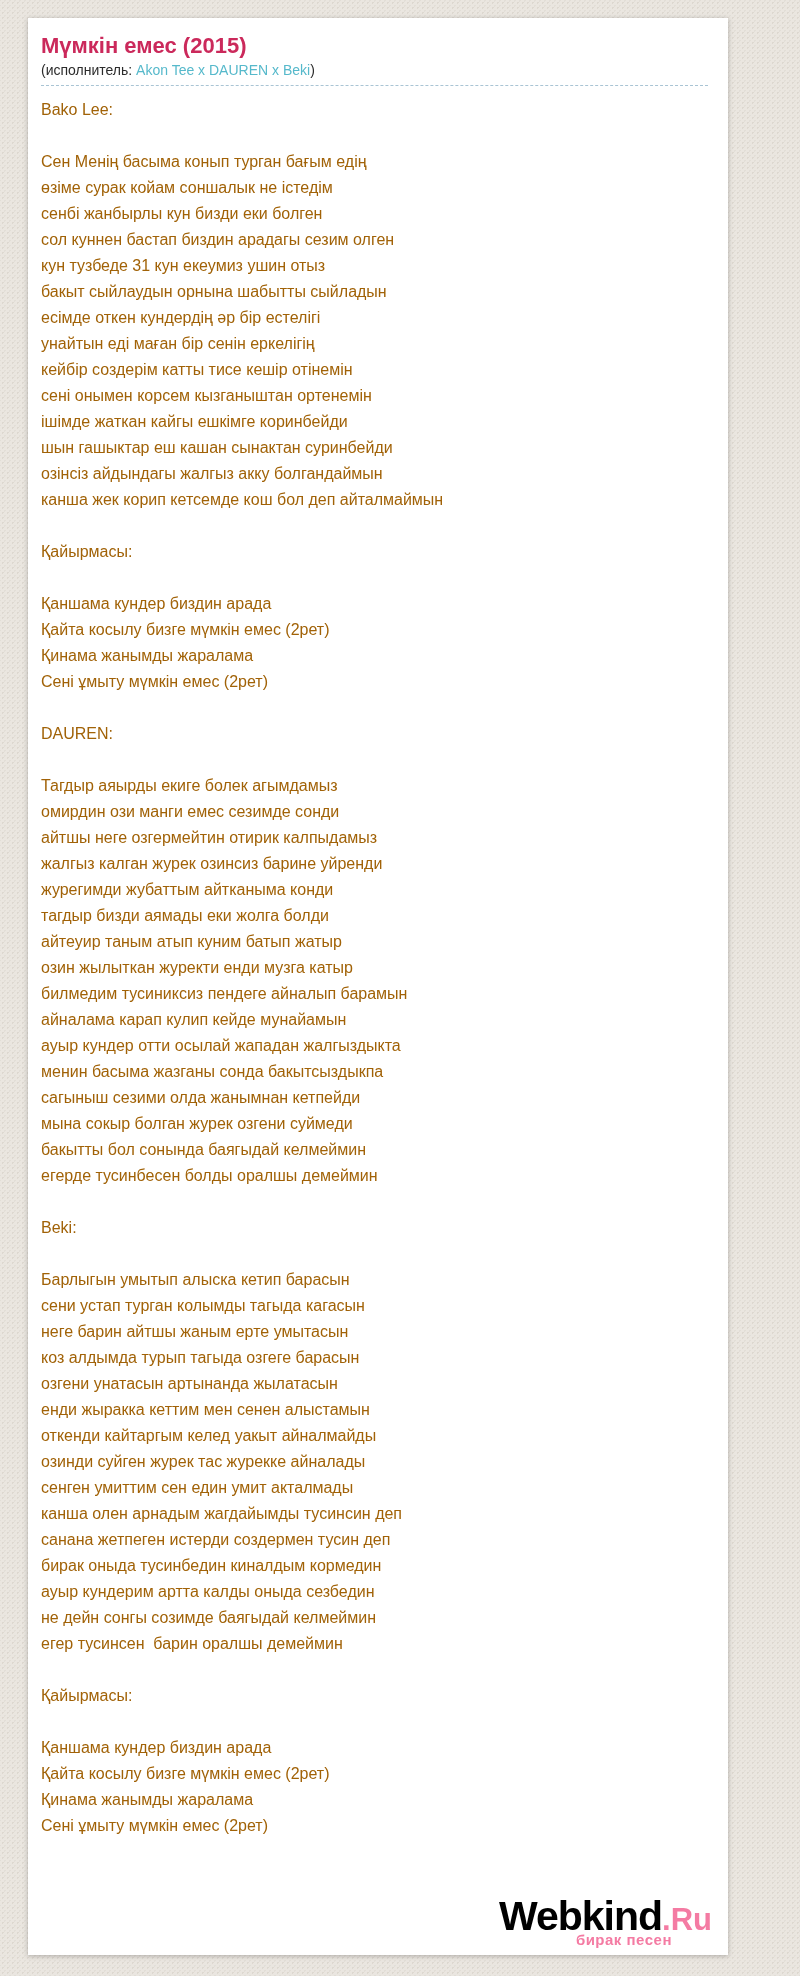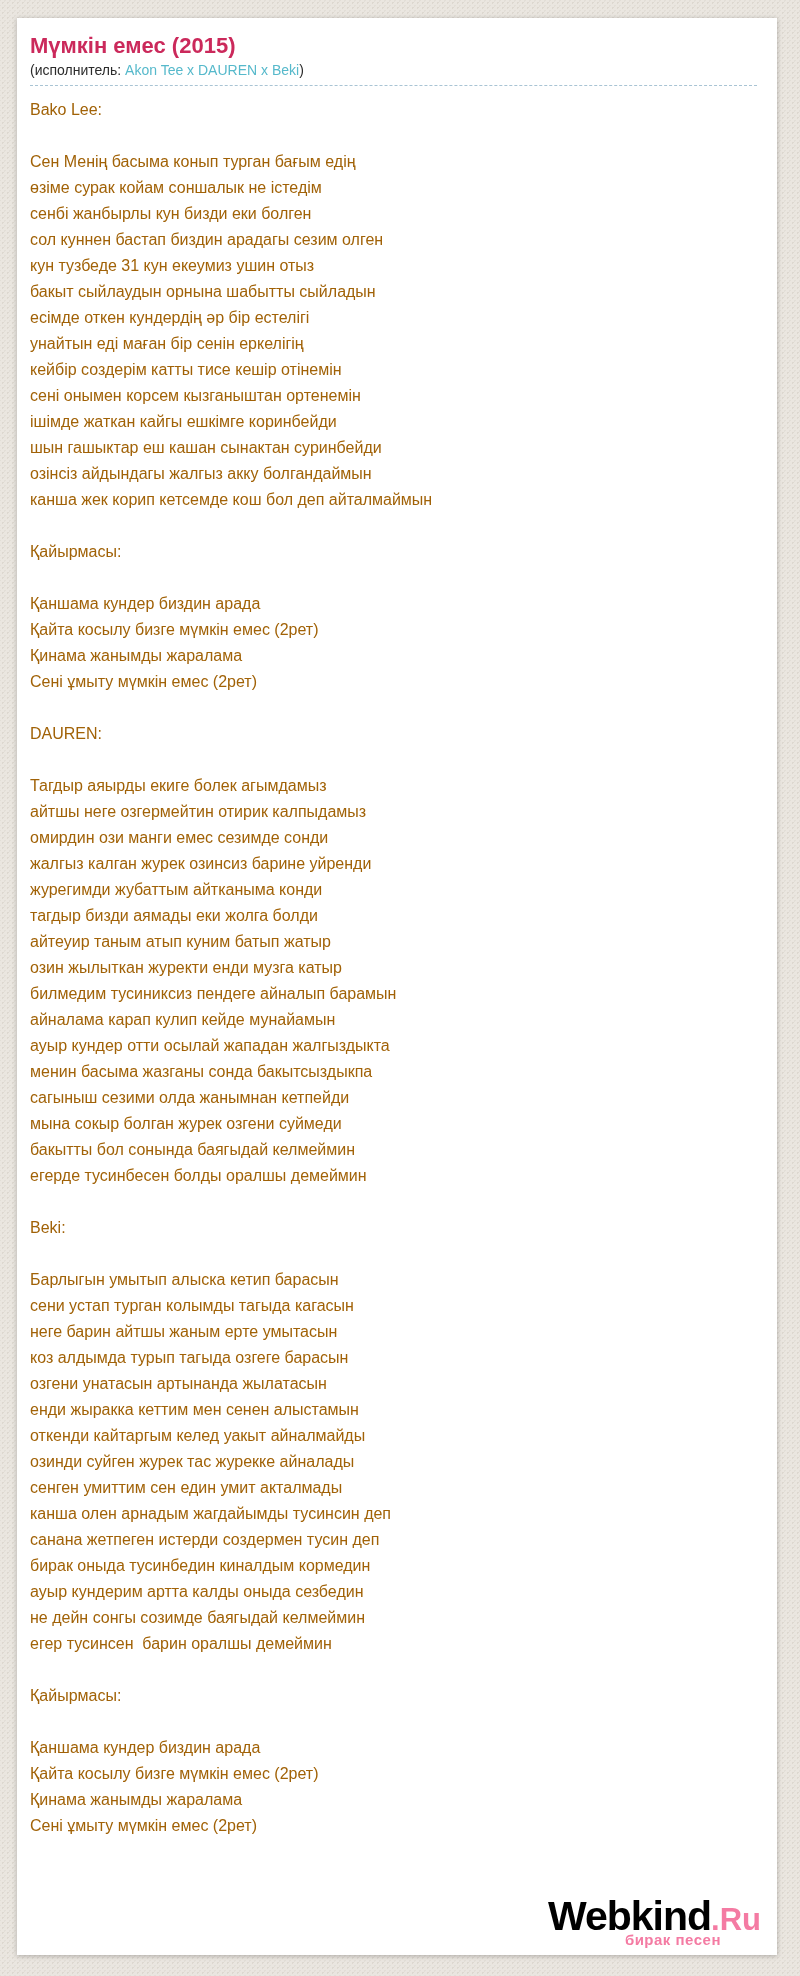--- a/index.html
+++ b/index.html
@@ -12,23 +12,23 @@
     background-image:
       radial-gradient(#ddd8d0 1px, rgba(0,0,0,0) 1px),
       radial-gradient(#e2ded7 1px, rgba(0,0,0,0) 1px);
     background-size: 5px 5px, 5px 5px;
     background-position: 0 0, 2px 3px;
     overflow: hidden;
     position: relative;
   }
   .panel {
     position: absolute;
-    left: 17px;
+    left: 28px;
     top: 18px;
-    width: 760px;
+    width: 700px;
     height: 1937px;
     background: #ffffff;
     box-shadow: 0 1px 5px rgba(0,0,0,0.25);
     box-sizing: border-box;
   }
   .header {
     margin: 0 20px 0 13px;
     padding-top: 15px;
     padding-bottom: 7px;
     border-bottom: 1px dashed #a9c4d4;
@@ -119,22 +119,22 @@
       <div class="line">Қайырмасы:</div>
       <div class="line">&nbsp;</div>
       <div class="line">Қаншама кундер биздин арада</div>
       <div class="line">Қайта косылу бизге мүмкін емес (2рет)</div>
       <div class="line">Қинама жанымды жаралама</div>
       <div class="line">Сені ұмыту мүмкін емес (2рет)</div>
       <div class="line">&nbsp;</div>
       <div class="line">DAUREN:</div>
       <div class="line">&nbsp;</div>
       <div class="line">Тагдыр аяырды екиге болек агымдамыз</div>
+      <div class="line">омирдин ози манги емес сезимде сонди</div>
       <div class="line">айтшы неге озгермейтин отирик калпыдамыз</div>
-      <div class="line">омирдин ози манги емес сезимде сонди</div>
       <div class="line">жалгыз калган журек озинсиз барине уйренди</div>
       <div class="line">журегимди жубаттым айтканыма конди</div>
       <div class="line">тагдыр бизди аямады еки жолга болди</div>
       <div class="line">айтеуир таным атып куним батып жатыр</div>
       <div class="line">озин жылыткан журекти енди музга катыр</div>
       <div class="line">билмедим тусиниксиз пендеге айналып барамын</div>
       <div class="line">айналама карап кулип кейде мунайамын</div>
       <div class="line">ауыр кундер отти осылай жападан жалгыздыкта</div>
       <div class="line">менин басыма жазганы сонда бакытсыздыкпа</div>
       <div class="line">сагыныш сезими олда жанымнан кетпейди</div>

